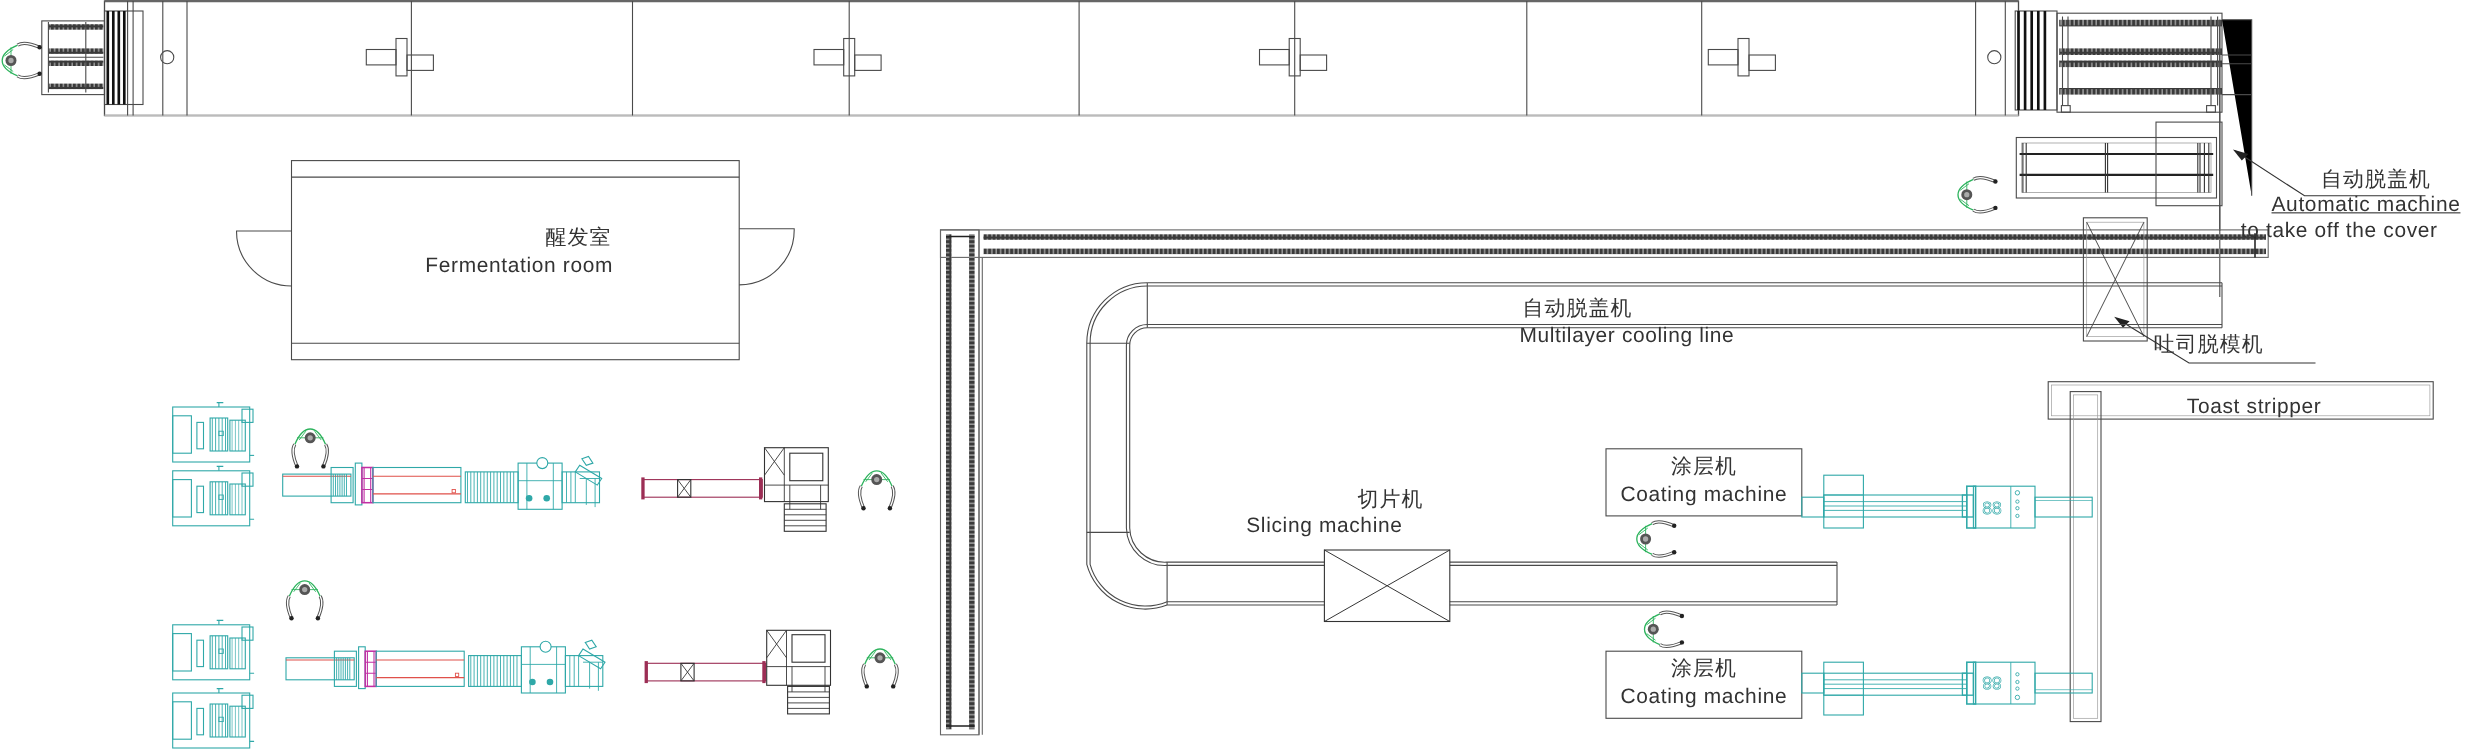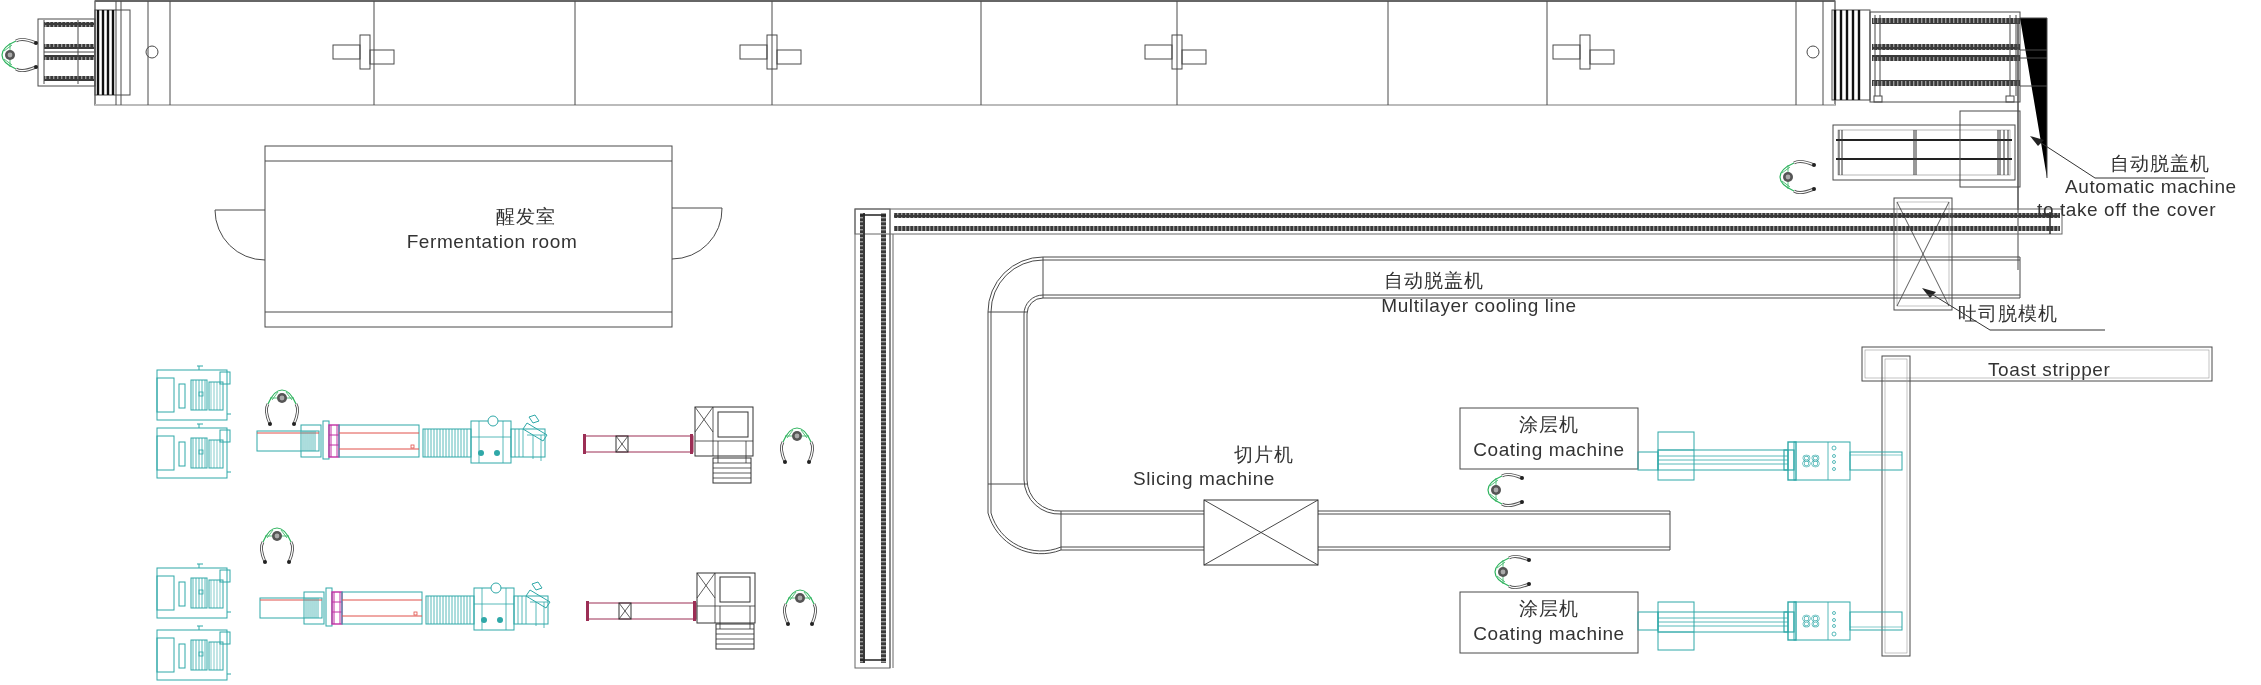--- a/index.html
+++ b/index.html
@@ -277,24 +277,24 @@
     <path d="M 697 573 L 715 598 M 715 573 L 697 598 M 715 573 V 623 M 697 606 H 755" stroke="#333" stroke-width="0.8"></path>
     <rect x="720" y="577" width="30" height="25" fill="none" stroke="#333"></rect>
     <rect x="716" y="624" width="38" height="25" fill="none" stroke="#333"></rect>
     <path d="M 716 629 H 754 M 716 634 H 754 M 716 639 H 754 M 716 644 H 754 M 720 606 V 629 M 750 606 V 629" stroke="#333" stroke-width="0.8"></path>
   </g>
   <use href="#robotDown" transform="translate(277,548)"></use>
   <use href="#robotDown" transform="translate(800,610)"></use>
 </svg>
 
 <div class="lbl cn center" style="left:482px; top:206px;margin-left:44px;">醒发室</div>
-<div class="lbl en center" style="left:492px; top:232px;">Fermentation room</div>
+<div class="lbl en center" style="left:472px; top:232px;">Fermentation room</div>
 
 <div class="lbl cn" style="left:2110px; top:153px;">自动脱盖机</div>
-<div class="lbl en" style="left:2065px; top:177px;">Automatic machine</div>
+<div class="lbl en" style="left:2065px; top:177px;text-decoration:underline;">Automatic machine</div>
 <div class="lbl en" style="left:1994px; top:200px;padding-left:43px;">to take off the cover</div>
 
 <div class="lbl cn center" style="left:1434px; top:270px;">自动脱盖机</div>
 <div class="lbl en center" style="left:1479px; top:296px;">Multilayer cooling line</div>
 
 <div class="lbl cn" style="left:1958px; top:303px;">吐司脱模机</div>
 <div class="lbl en" style="left:1988px; top:327px;margin-top:33px;">Toast stripper</div>
 
 <div class="lbl cn center" style="left:1264px; top:444px;">切片机</div>
 <div class="lbl en center" style="left:1204px; top:469px;">Slicing machine</div>

